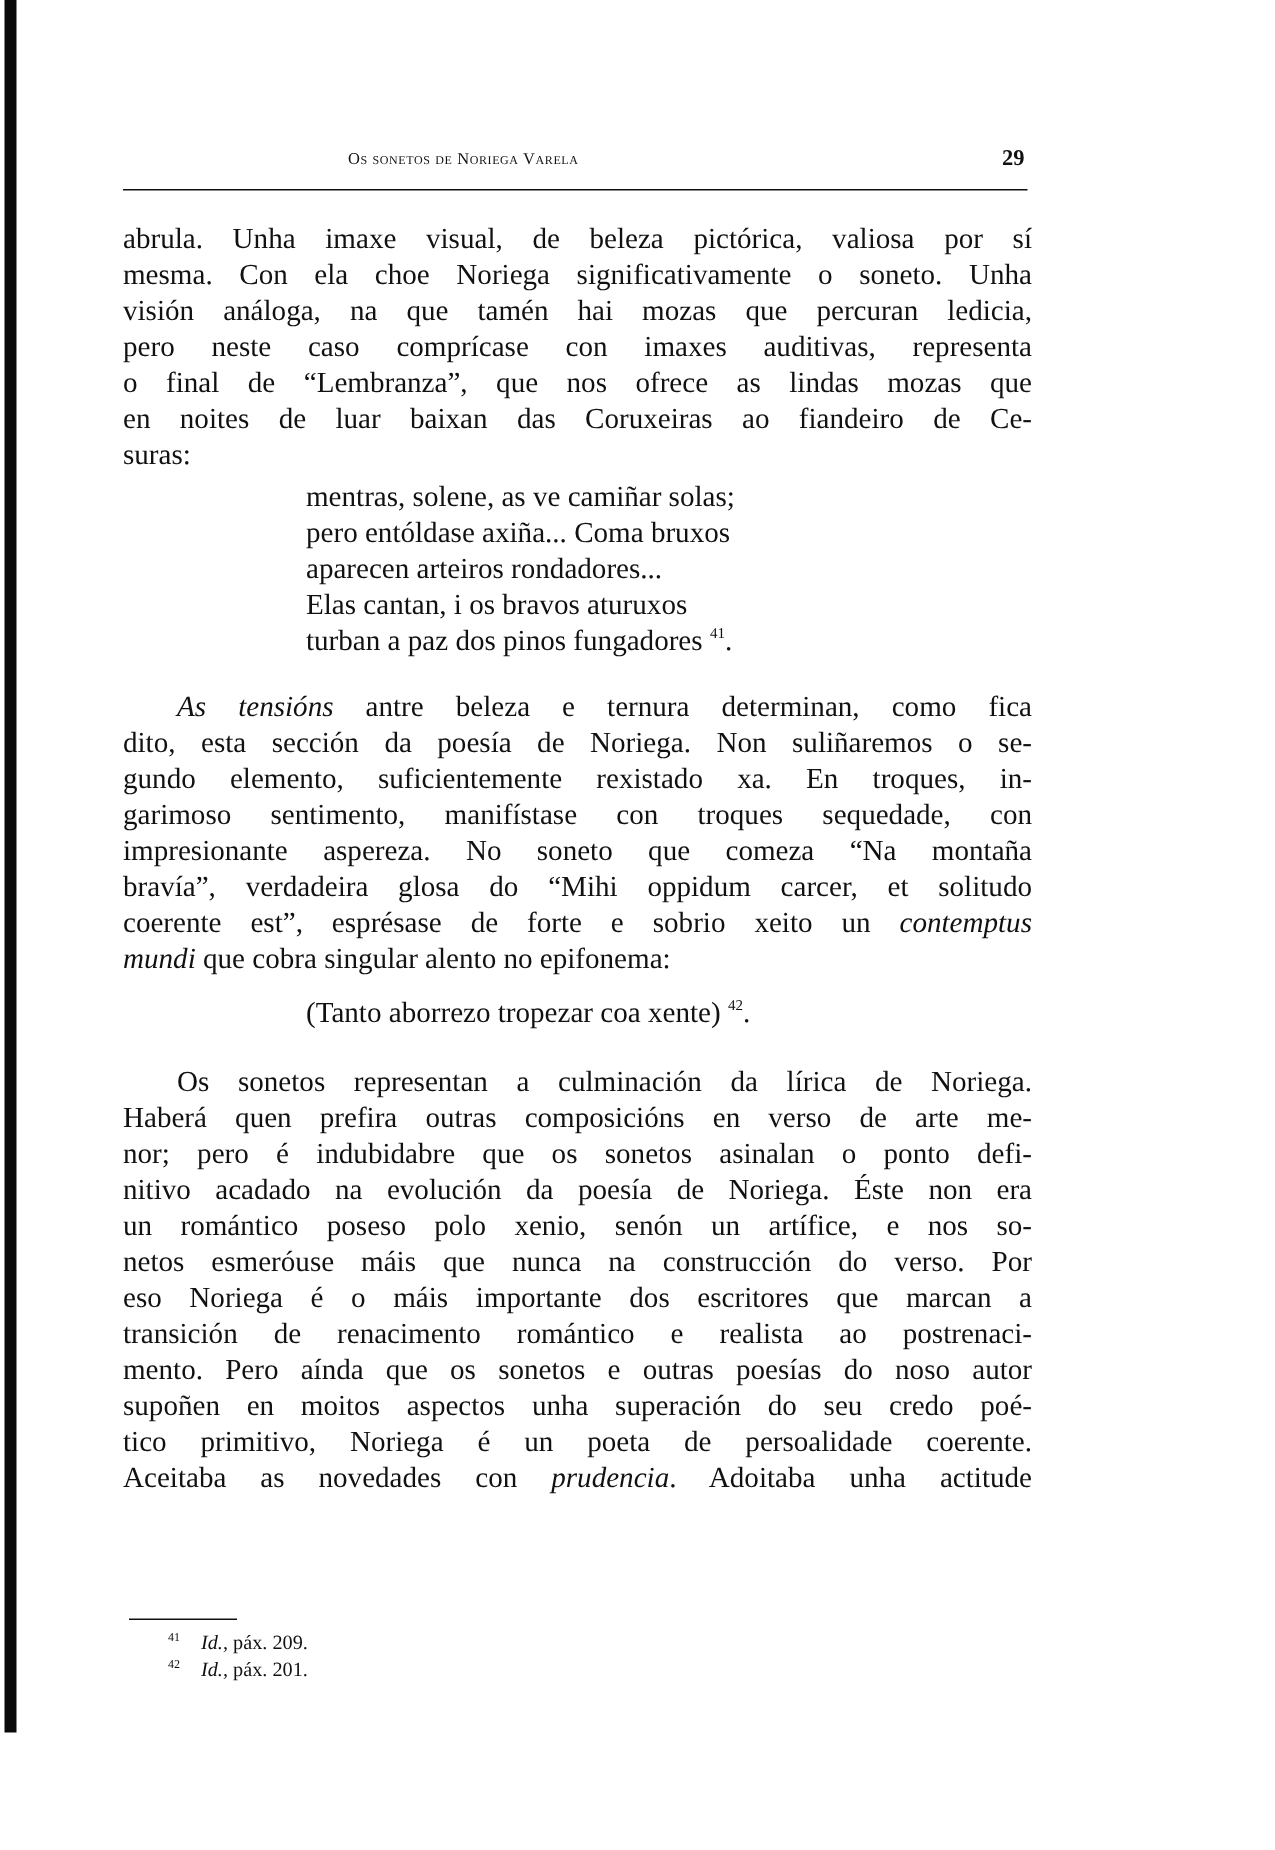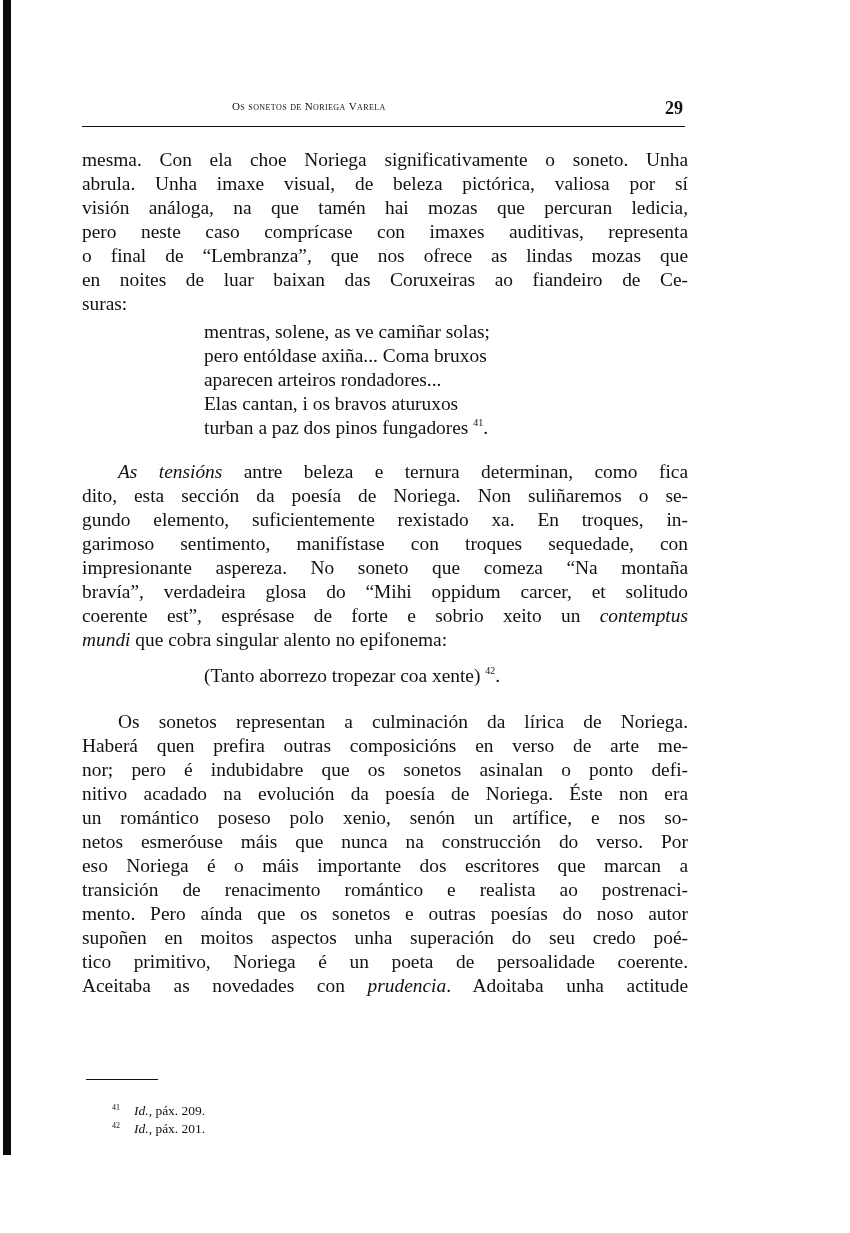--- a/index.html
+++ b/index.html
@@ -38,21 +38,21 @@
       font-size: 11px;
       font-variant: small-caps;
       letter-spacing: 0.4px;
       white-space: nowrap;
     }
     .page-number {
       position: absolute;
       right: 2px;
       top: 0px;
       font-family: "Liberation Serif", serif;
-      font-size: 18px;
+      font-size: 15px;
       font-weight: bold;
     }
     .header-rule {
       position: absolute;
       left: 82px;
       top: 126px;
       width: 603px;
       height: 0;
       border-top: 1.5px solid #111;
     }
@@ -108,21 +108,20 @@
       width: 72px;
       border-top: 1.5px solid #111;
     }
     .footnotes {
       position: absolute;
       left: 112px;
       top: 1084px;
       font-family: "Liberation Serif", serif;
       font-size: 13.5px;
       line-height: 15px;
-      margin-top: 16px;
     }
     .footnote { display: block; white-space: nowrap; }
     .fn-num {
       display: inline-block;
       width: 22px;
       font-size: 8px;
       vertical-align: 5px;
     }
   </style>
 </head>
@@ -132,22 +131,22 @@
 
 <div class="page-header">
   <span class="running-title">Os sonetos de Noriega Varela</span>
   <span class="page-number">29</span>
 </div>
 <div class="header-rule"></div>
 
 <div class="body-text">
 
   <div>
+    <span class="line">abrula. Unha imaxe visual, de beleza pictórica, valiosa por sí</span>
     <span class="line">mesma. Con ela choe Noriega significativamente o soneto. Unha</span>
-    <span class="line">abrula. Unha imaxe visual, de beleza pictórica, valiosa por sí</span>
     <span class="line">visión análoga, na que tamén hai mozas que percuran ledicia,</span>
     <span class="line">pero neste caso comprícase con imaxes auditivas, representa</span>
     <span class="line">o final de “Lembranza”, que nos ofrece as lindas mozas que</span>
     <span class="line">en noites de luar baixan das Coruxeiras ao fiandeiro de Ce-</span>
     <span class="line last">suras:</span>
   </div>
 
   <div class="gap-before-verse"></div>
 
   <div class="verse">

